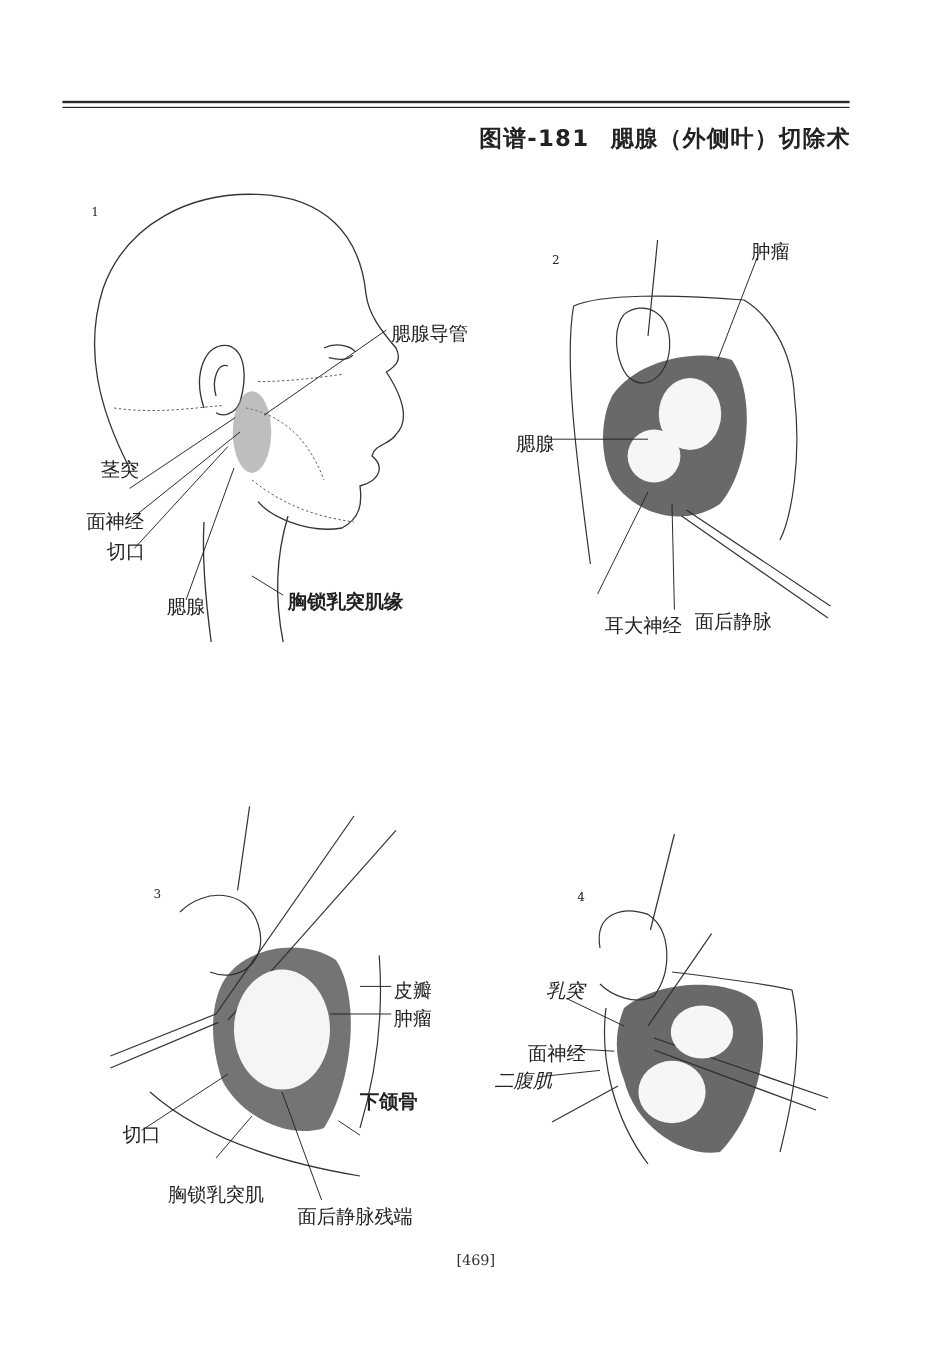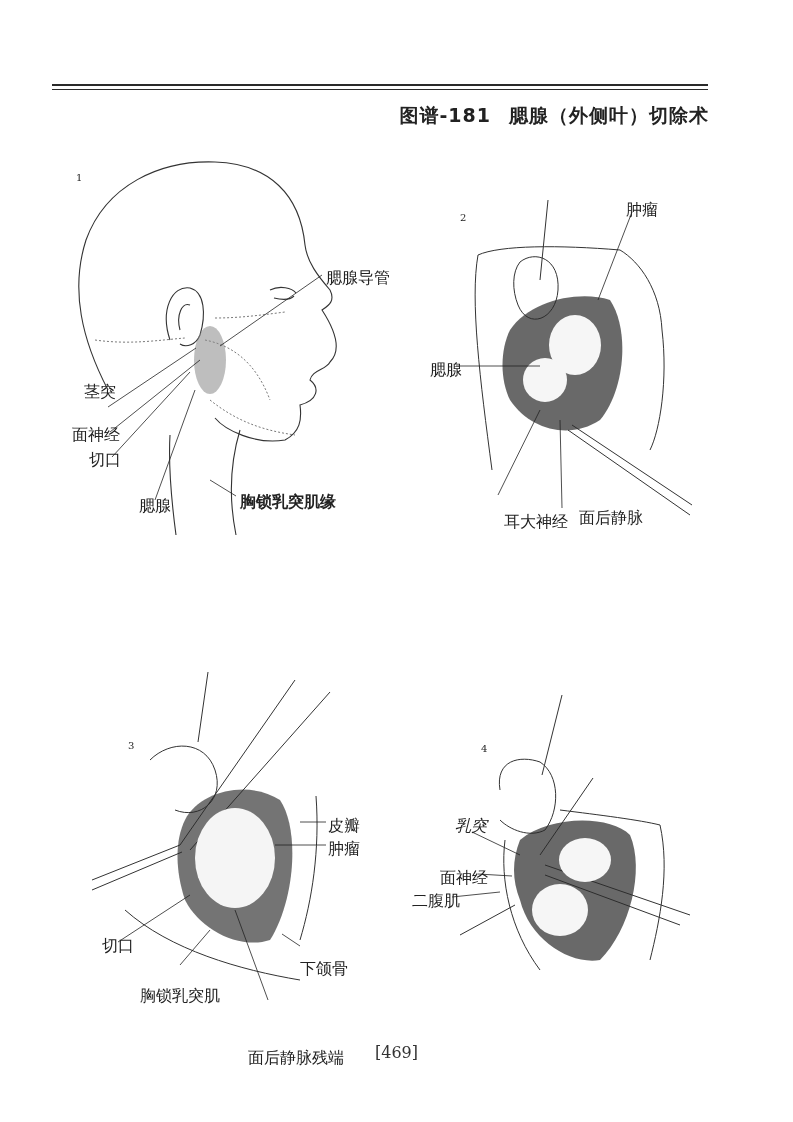--- a/index.html
+++ b/index.html
@@ -10,21 +10,21 @@
   .rule.r2 { top: 89px; height: 1px; }
   .page-title { position: absolute; top: 103px; right: 84px; font-size: 19px; font-weight: bold;
                 font-family: "DejaVu Sans", "Liberation Sans", sans-serif; letter-spacing: 1px; color: #222; }
   .page-title .num { margin-right: 18px; }
   .fig { position: absolute; }
   .fig svg { position: absolute; left: 0; top: 0; overflow: visible; }
   .fig-num { position: absolute; font-size: 10px; color: #222; }
   .lbl { position: absolute; font-size: 16px; white-space: nowrap; color: #222;
          font-family: "DejaVu Sans", "Liberation Sans", sans-serif; }
   .page-number { position: absolute; top: 1043px; left: 0; width: 793px; text-align: center;
-                 font-size: 16px; color: #333; }
+                 font-size: 12px; color: #333; }
 </style>
 </head>
 <body>
 
 <div class="rule r1"></div>
 <div class="rule r2"></div>
 
 <div class="page-title">
   <span class="num">图谱-181</span><span>腮腺（外侧叶）切除术</span>
 </div>
@@ -128,23 +128,23 @@
       <line x1="118" y1="942" x2="190" y2="895"></line>
       <line x1="180" y1="965" x2="210" y2="930"></line>
       <line x1="282" y1="934" x2="300" y2="946"></line>
       <line x1="268" y1="1000" x2="235" y2="910"></line>
     </g>
   </svg>
   <span class="fig-num" style="left:128px;top:740px;">3</span>
   <span class="lbl" style="left:328px;top:816px;">皮瓣</span>
   <span class="lbl" style="left:328px;top:839px;">肿瘤</span>
   <span class="lbl" style="left:102px;top:936px;">切口</span>
-  <span class="lbl" style="left:300px;top:959px;">下颌骨</span>
+  <span class="lbl" style="left:300px;top:908px;font-weight:bold;">下颌骨</span>
   <span class="lbl" style="left:140px;top:962px;margin-top:24px;">胸锁乳突肌</span>
-  <span class="lbl" style="left:248px;top:1004px;margin-top:44px;">面后静脉残端</span>
+  <span class="lbl" style="left:248px;top:1004px;">面后静脉残端</span>
 </div>
 
 <div class="fig" style="left:0;top:0;width:793px;height:1122px;">
   <svg width="793" height="1122">
     <g fill="none" stroke="#333" stroke-width="1">
       <path d="M500,790 C495,760 520,755 540,762 C560,775 560,810 545,830 C530,838 510,830 500,820"></path>
       <line x1="562" y1="695" x2="542" y2="775"></line>
       <line x1="593" y1="778" x2="540" y2="855"></line>
       <path d="M560,810 C600,815 640,820 660,825 C670,870 660,920 650,960"></path>
       <path d="M505,840 C500,880 510,930 540,970"></path>
@@ -161,16 +161,16 @@
     </g>
     <g stroke="#222" stroke-width="0.8">
       <line x1="472" y1="832" x2="520" y2="855"></line>
       <line x1="478" y1="874" x2="512" y2="876"></line>
       <line x1="452" y1="897" x2="500" y2="892"></line>
     </g>
   </svg>
   <span class="fig-num" style="left:481px;top:743px;">4</span>
   <span class="lbl" style="left:455px;top:816px;font-style:italic;">乳突</span>
   <span class="lbl" style="left:440px;top:868px;">面神经</span>
-  <span class="lbl" style="left:412px;top:891px;">二腹肌</span>
+  <span class="lbl" style="left:412px;top:891px;font-style:italic;">二腹肌</span>
 </div>
 
 <div class="page-number">[469]</div>
 
 </body></html>

